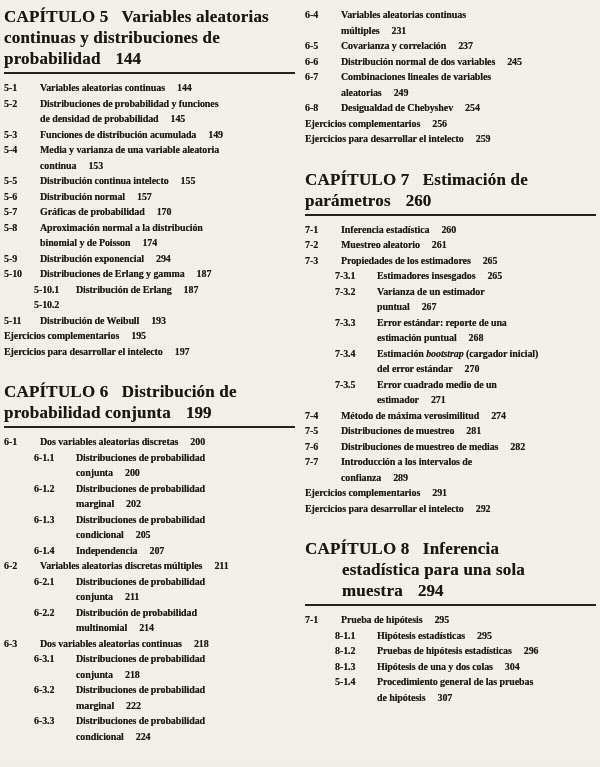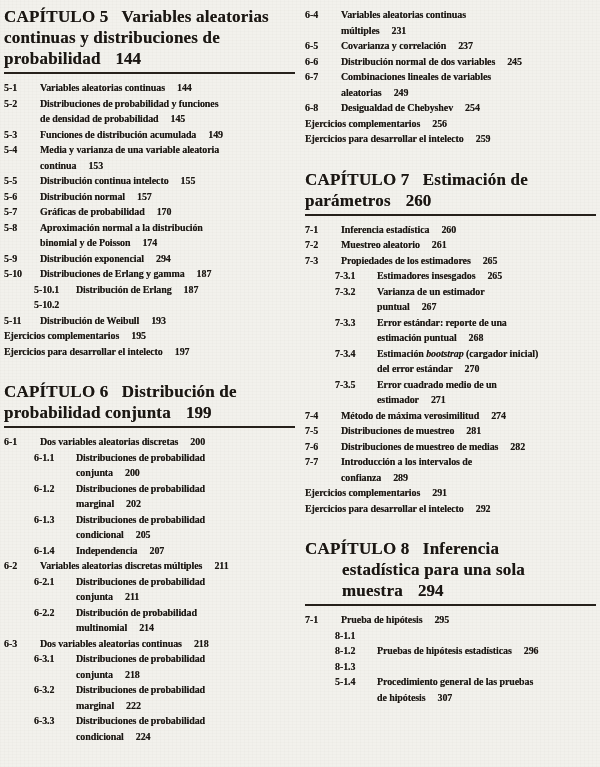--- a/index.html
+++ b/index.html
@@ -295,27 +295,29 @@
 estadística para una sola
 muestra</span><span class="pg">294</span></div>
         <div class="rule"></div>
         <div class="entries">
           <div class="entry lvl1">
             <span class="num">7-1</span>
             <span class="body"><span class="t">Prueba de hipótesis</span><span class="pg">295</span></span>
           </div>
           <div class="entry lvl2">
             <span class="num">8-1.1</span>
+            <span class="body"><span class="t">Hipótesis estadísticas</span><span class="pg">295</span></span>
           </div>
           <div class="entry lvl2">
             <span class="num">8-1.2</span>
             <span class="body"><span class="t">Pruebas de hipótesis estadísticas</span><span class="pg">296</span></span>
           </div>
           <div class="entry lvl2">
             <span class="num">8-1.3</span>
+            <span class="body"><span class="t">Hipótesis de una y dos colas</span><span class="pg">304</span></span>
           </div>
           <div class="entry lvl2">
             <span class="num">5-1.4</span>
             <span class="body"><span class="t">Procedimiento general de las pruebas
 de hipótesis</span><span class="pg">307</span></span>
           </div>
         </div>
       </div>
     </div>
   </div>

